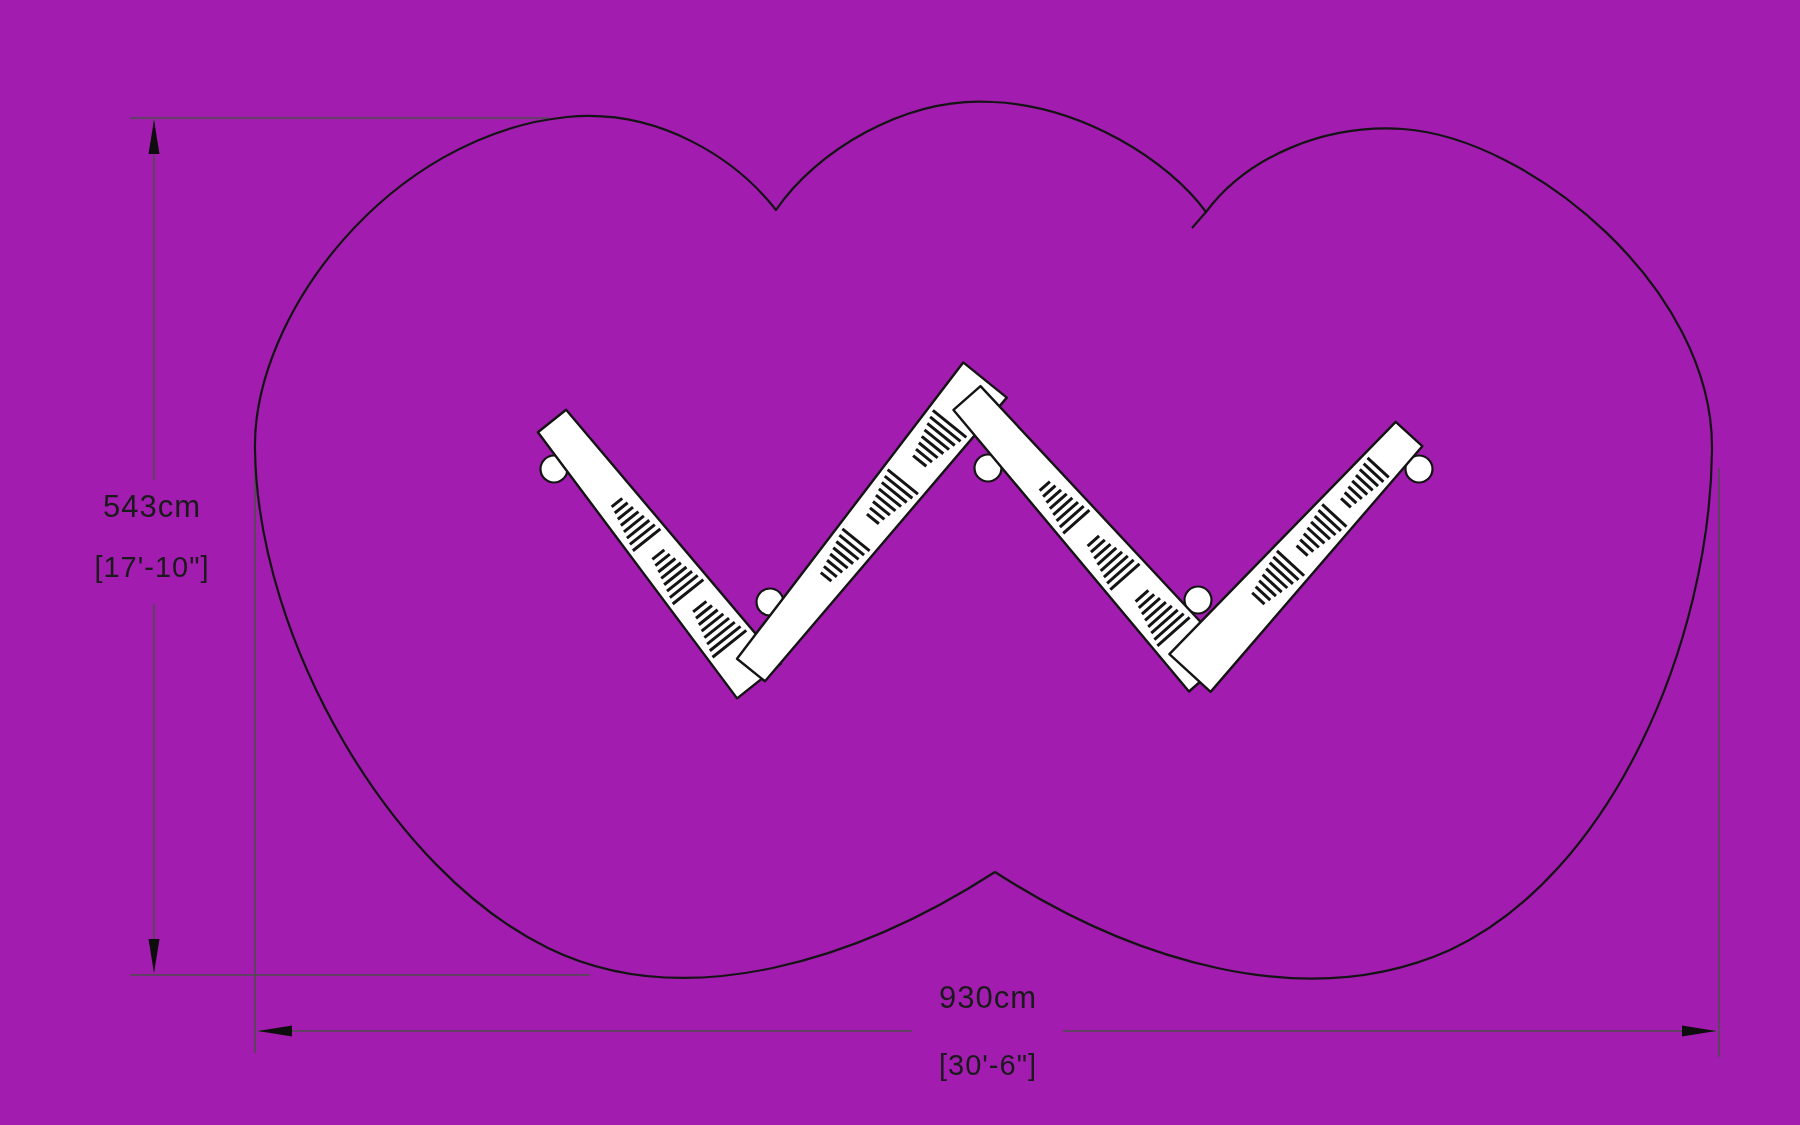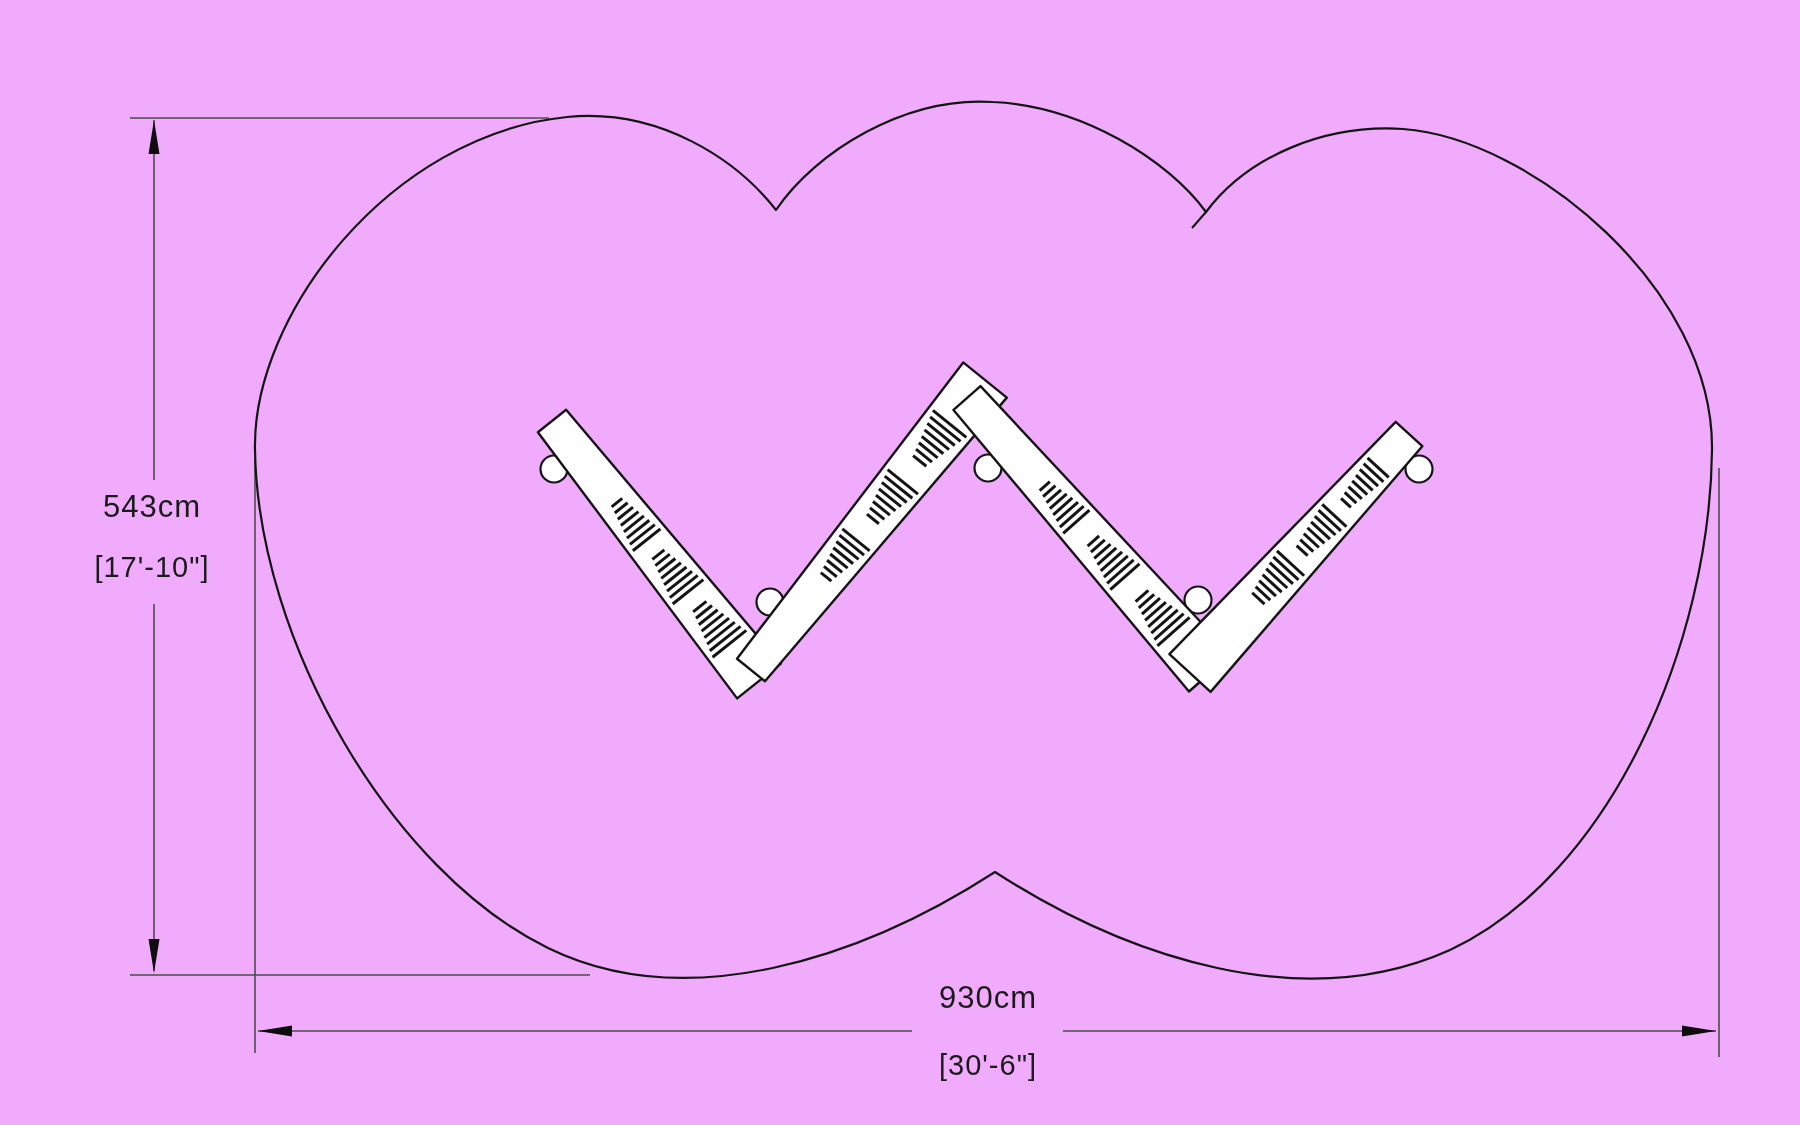--- a/index.html
+++ b/index.html
@@ -1,16 +1,16 @@
 <!DOCTYPE html>
 <html><head>
 <meta charset="utf-8">
 <style>
   html,body{margin:0;padding:0;background:#ffffff;}
-  .page{position:relative;width:1800px;height:1125px;background:#f0abfc;overflow:hidden;}
+  .page{position:relative;width:1800px;height:1125px;background:#a21caf;overflow:hidden;}
   svg{display:block;}
   text{font-family:"Liberation Sans", sans-serif;fill:#1a1a1a;letter-spacing:1px;}
   .metric{font-size:31px;}
   .imperial{font-size:29px;}
 </style>
 </head>
 <body>
 
 <div class="page">
   <svg id="drawing-svg" width="1800" height="1125" viewBox="0 0 1800 1125">

